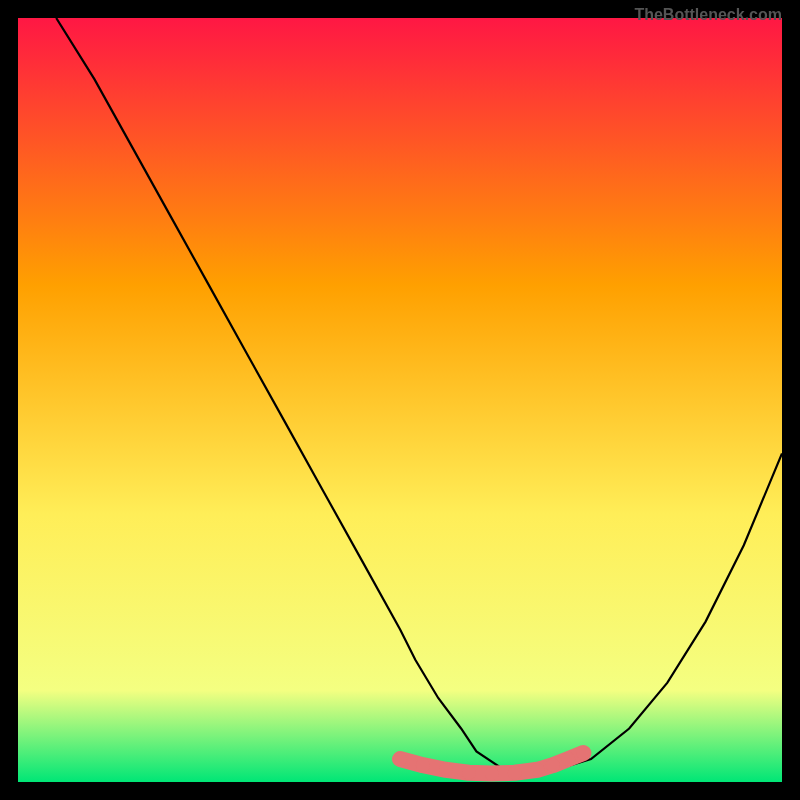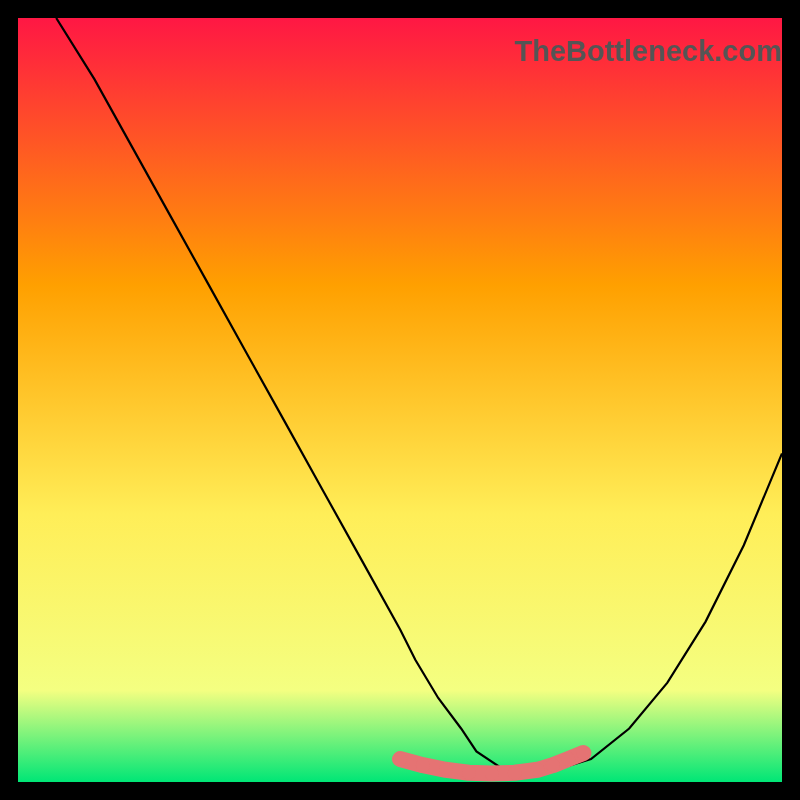--- a/index.html
+++ b/index.html
@@ -10,24 +10,23 @@
     background: #000;
     position: relative;
     overflow: hidden;
     font-family: Arial, sans-serif;
   }
   .watermark {
     position: absolute;
     top: 6px;
     right: 18px;
     color: #555;
-    font-size: 29px;
+    font-size: 16px;
     font-weight: bold;
     z-index: 10;
-    margin-top: 29px;
   }
   .plot-area {
     position: absolute;
     left: 18px;
     top: 18px;
     width: 764px;
     height: 764px;
   }
   .plot-area svg {
     width: 100%;

